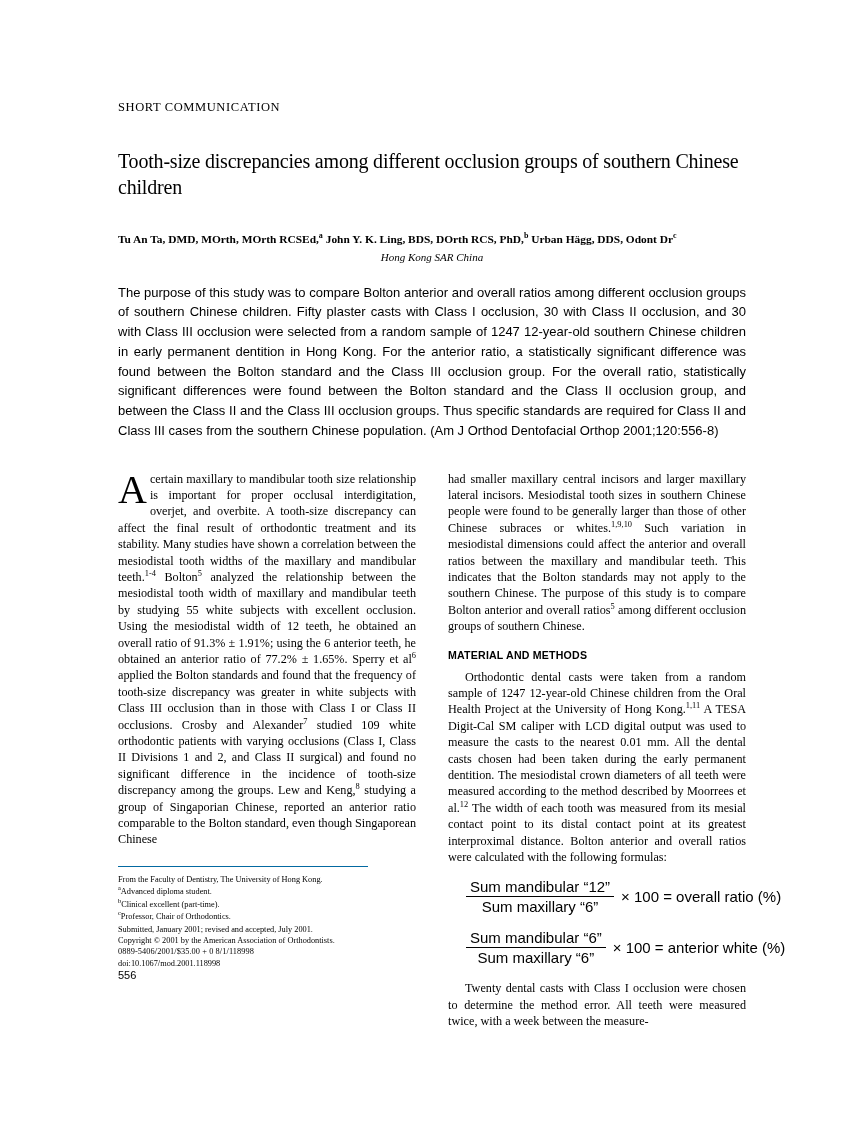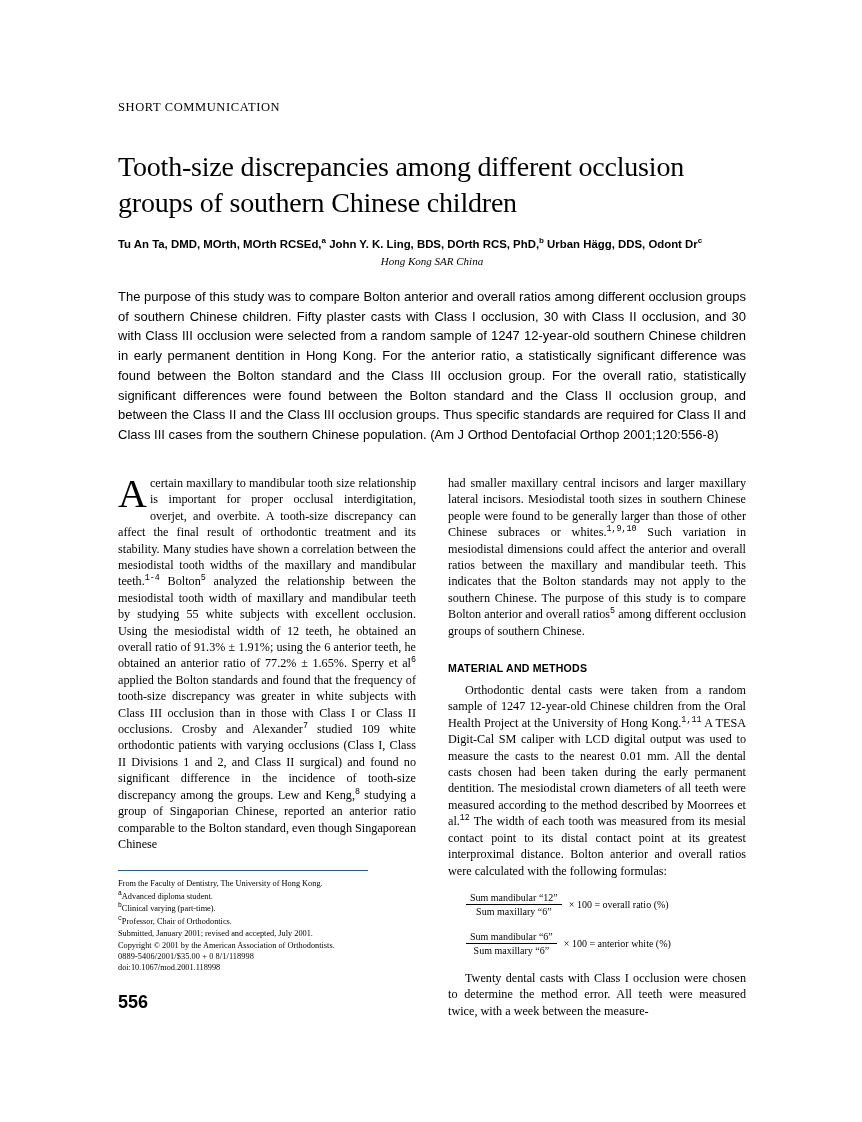--- a/index.html
+++ b/index.html
@@ -34,28 +34,28 @@
     font-family: "Liberation Serif", serif;
     font-size: 13.5px;
     letter-spacing: 0.6px;
     margin: 0 0 34px 0;
     font-variant: small-caps;
     text-transform: uppercase;
     font-size: 12.5px;
   }
   .title {
     font-family: "Liberation Serif", serif;
-    font-size: 28px;
+    font-size: 20px;
     line-height: 1.28;
     font-weight: normal;
-    margin: 0 0 14px 0;
+    margin: 0 0 30px 0;
     letter-spacing: -0.2px;
   }
   .authors {
-    font-family: Liberation Sans, sans-serif;
+    font-family: Liberation Serif, serif;
     font-size: 11.4px;
     font-weight: bold;
     line-height: 1.45;
     margin: 0 0 3px 0;
   }
   .authors sup {
     font-size: 8px;
     font-weight: bold;
     vertical-align: super;
   }
@@ -88,53 +88,53 @@
   .col p {
     font-family: "Liberation Serif", serif;
     font-size: 12.2px;
     line-height: 1.345;
     text-align: justify;
     margin: 0;
     text-indent: 17px;
     hyphens: auto;
   }
   .col p.noindent { text-indent: 0; }
-  .col p sup { font-size: 8.4px; vertical-align: super; line-height: 0; font-family: Liberation Mono, monospace; }
+  .col p sup { font-size: 8.4px; vertical-align: super; line-height: 0; }
 
   .dropcap-para {
     text-indent: 0 !important;
   }
   .dropcap {
     float: left;
     font-family: "Liberation Serif", serif;
     font-size: 40px;
     line-height: 32px;
     padding: 2px 3px 0 0;
     margin-top: 1px;
   }
 
   h2.heading {
     font-family: "Liberation Sans", sans-serif;
     font-size: 10.6px;
     font-weight: bold;
     letter-spacing: 0.2px;
-    margin: 23px 0 8px 0;
+    margin: 14px 0 8px 0;
     text-transform: uppercase;
   }
 
   
   .formula-block {
     margin: 13px 0 6px 0;
     padding-left: 18px;
   }
   .formula {
     display: flex;
     align-items: center;
-    font-family: Liberation Serif, serif;
-    font-size: 10px;
+    font-family: Liberation Sans, sans-serif;
+    font-size: 15px;
     margin-bottom: 14px;
   }
   .frac {
     display: inline-block;
     text-align: center;
     vertical-align: middle;
   }
   .frac .num {
     padding: 0 4px 1px 4px;
     border-bottom: 1px solid #000;
@@ -168,23 +168,22 @@
   }
   .footnotes p sup { font-size: 6.4px; vertical-align: super; line-height: 0;}
   .copyright-block p { margin-bottom: 0px; }
   .issn {
     font-family: "Liberation Serif", serif;
     font-size: 8.3px;
     letter-spacing: 0.1px;
   }
   .folio {
     font-family: "Liberation Sans", sans-serif;
-    font-size: 18px;
-    font-weight: bold;
-    margin-top: 18px;
+    font-size: 11px;
+    font-weight: normal;
   }
 </style>
 </head>
 <body>
 
 <div class="page">
   <div class="content">
 
     <div class="section-kicker">SHORT COMMUNICATION</div>
 
@@ -199,21 +198,21 @@
     <div class="abstract">The purpose of this study was to compare Bolton anterior and overall ratios among different occlusion groups of southern Chinese children. Fifty plaster casts with Class I occlusion, 30 with Class II occlusion, and 30 with Class III occlusion were selected from a random sample of 1247 12-year-old southern Chinese children in early permanent dentition in Hong Kong. For the anterior ratio, a statistically significant difference was found between the Bolton standard and the Class III occlusion group. For the overall ratio, statistically significant differences were found between the Bolton standard and the Class II occlusion group, and between the Class II and the Class III occlusion groups. Thus specific standards are required for Class II and Class III cases from the southern Chinese population. (Am J Orthod Dentofacial Orthop 2001;120:556-8)</div>
 
     <div class="columns">
 
       <div class="col">
         <p class="dropcap-para"><span class="dropcap">A</span><span>certain maxillary to mandibular tooth size relationship is important for proper occlusal interdigitation, overjet, and overbite. A tooth-size discrepancy can affect the final result of orthodontic treatment and its stability. Many studies have shown a correlation between the mesiodistal tooth widths of the maxillary and mandibular teeth.</span><sup>1-4</sup><span> Bolton</span><sup>5</sup><span> analyzed the relationship between the mesiodistal tooth width of maxillary and mandibular teeth by studying 55 white subjects with excellent occlusion. Using the mesiodistal width of 12 teeth, he obtained an overall ratio of 91.3% ± 1.91%; using the 6 anterior teeth, he obtained an anterior ratio of 77.2% ± 1.65%. Sperry et al</span><sup>6</sup><span> applied the Bolton standards and found that the frequency of tooth-size discrepancy was greater in white subjects with Class III occlusion than in those with Class I or Class II occlusions. Crosby and Alexander</span><sup>7</sup><span> studied 109 white orthodontic patients with varying occlusions (Class I, Class II Divisions 1 and 2, and Class II surgical) and found no significant difference in the incidence of tooth-size discrepancy among the groups. Lew and Keng,</span><sup>8</sup><span> studying a group of Singaporian Chinese, reported an anterior ratio comparable to the Bolton standard, even though Singaporean Chinese</span></p>
 
         <div class="footnotes">
           <p>From the Faculty of Dentistry, The University of Hong Kong.</p>
           <p><sup>a</sup><span>Advanced diploma student.</span></p>
-          <p><sup>b</sup><span>Clinical varying (part-time).</span></p>
+          <p><sup>b</sup><span>Clinical excellent (part-time).</span></p>
           <p><sup>c</sup><span>Professor, Chair of Orthodontics.</span></p>
           <div class="copyright-block">
             <p>Submitted, January 2001; revised and accepted, July 2001.</p>
             <p>Copyright © 2001 by the American Association of Orthodontists.</p>
             <p class="issn">0889-5406/2001/$35.00 + 0    8/1/118998</p>
             <p>doi:10.1067/mod.2001.118998</p>
           </div>
         </div>
 
         <div class="folio">556</div>

